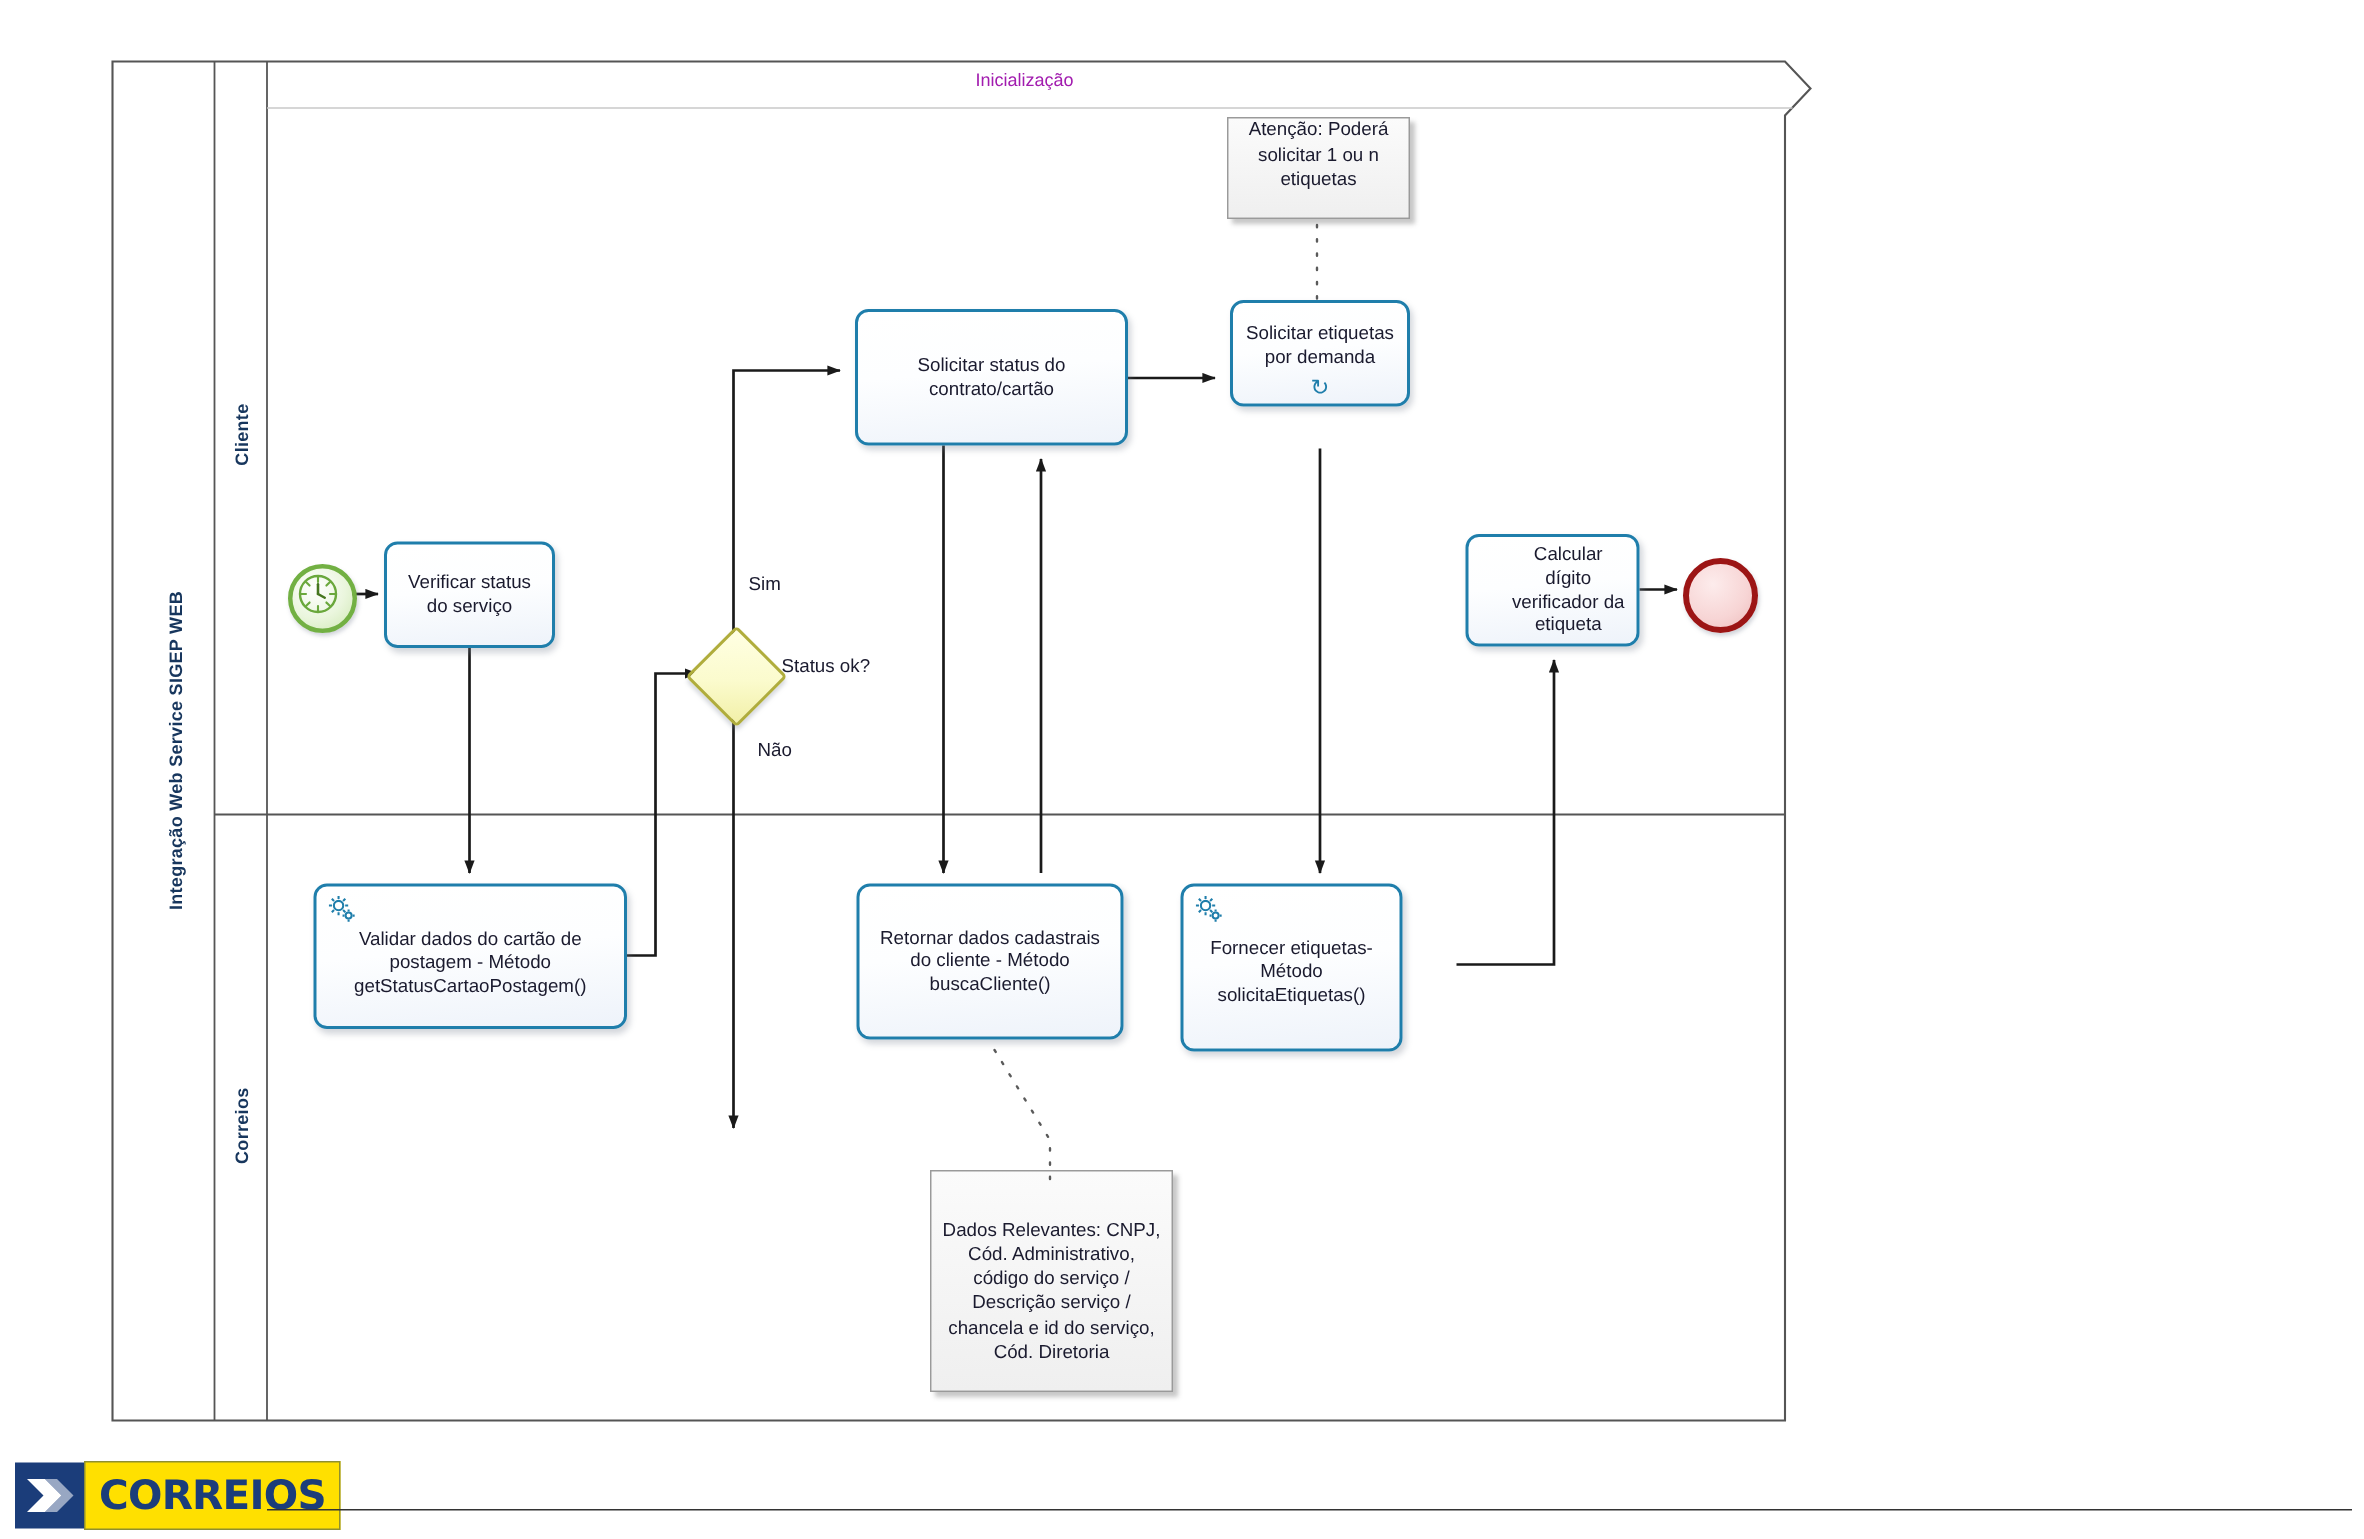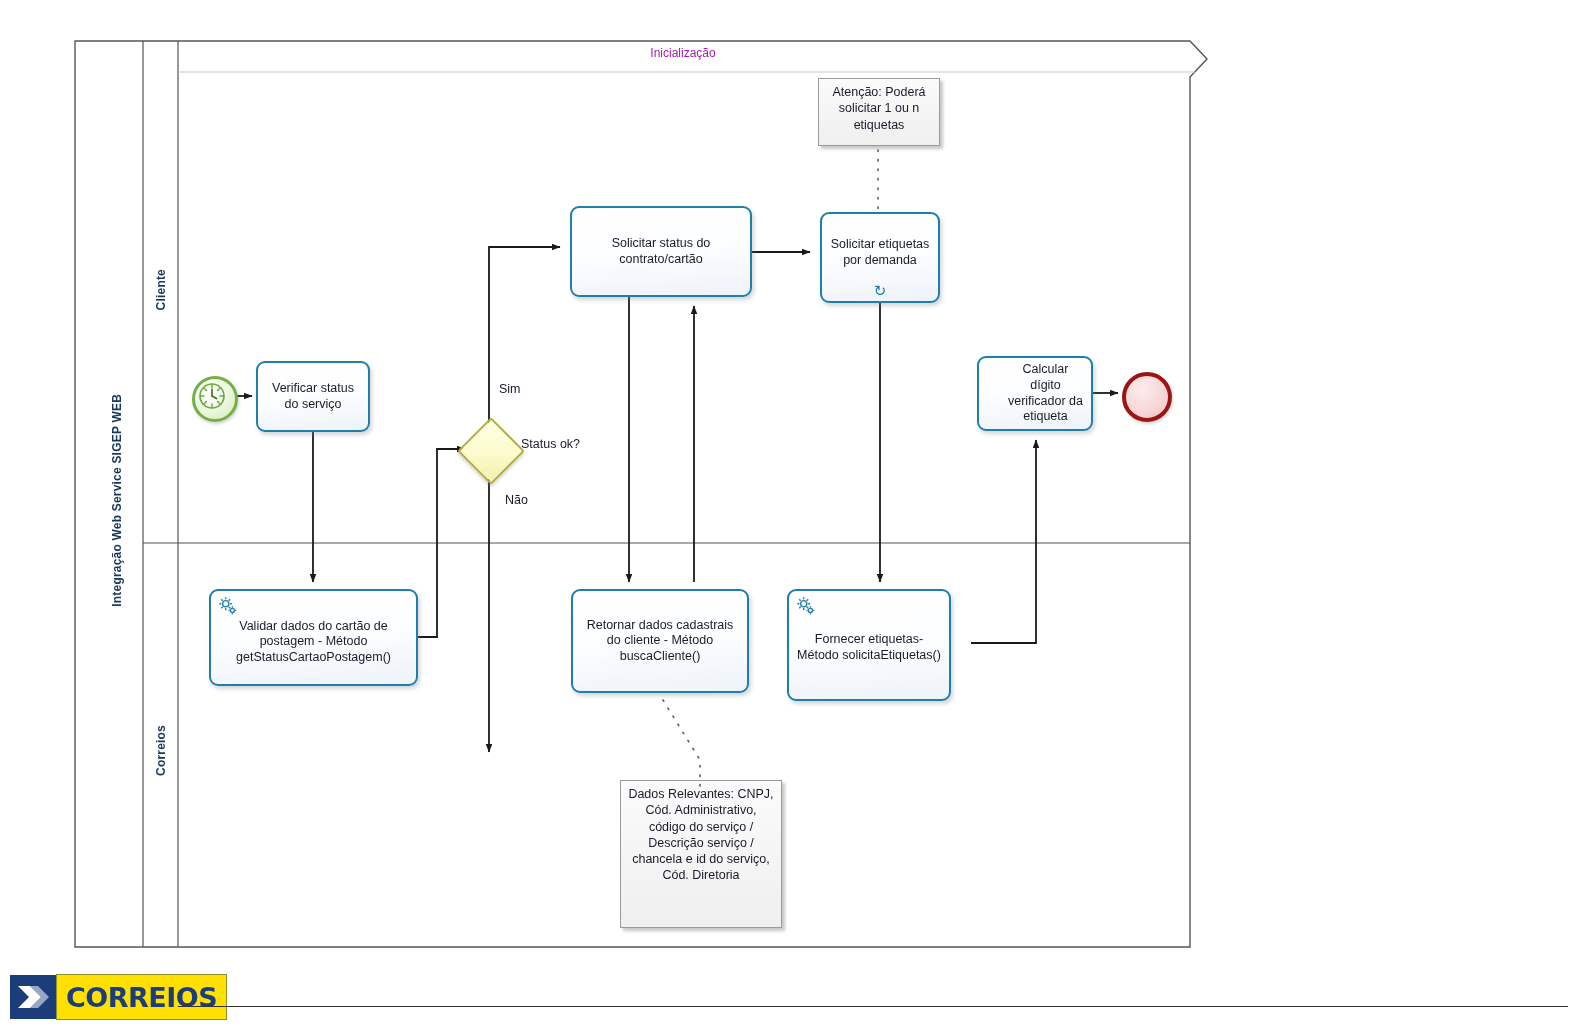--- a/index.html
+++ b/index.html
@@ -35,21 +35,21 @@
   .gateway{position:absolute;width:44px;height:44px;transform:rotate(45deg);
            border:2px solid #b0ad3c;border-radius:3px;
            background:linear-gradient(135deg,#ffffe3 0%,#fbfbcd 55%,#f2f0a8 100%);
            box-shadow:2px 2px 3px rgba(120,130,145,.3);}
 
   
   .note{position:absolute;box-sizing:border-box;border:1px solid #9a9a9a;
         background:linear-gradient(180deg,#fbfbfb 0%,#efefef 100%);
         box-shadow:3px 3px 3px rgba(130,130,130,.45);
         font-size:12.5px;color:#1a1a2e;text-align:center;line-height:1.3;
-        display:flex;align-items:flex-start;justify-content:center;padding:5px 7px;}
+        display:flex;align-items:flex-end;justify-content:center;padding:18px 7px;}
 
   
   .edge-label{position:absolute;font-size:12.5px;color:#1a1a2e;white-space:nowrap;}
 
   
   svg.layer{position:absolute;left:0;top:0;width:1576px;height:1026px;overflow:visible;}
   svg.layer.under{z-index:1;}
   .node{z-index:2;}
 
   
@@ -164,21 +164,21 @@
   <div class="gateway node" style="left:467px;top:427px;"></div>
 
   <div class="task node" style="left:256px;top:361px;width:114px;height:71px;">
     <span class="tlabel">Verificar status do serviço</span>
   </div>
 
   <div class="task node" style="left:570px;top:206px;width:182px;height:91px;">
     <span class="tlabel">Solicitar status do contrato/cartão</span>
   </div>
 
-  <div class="task node" style="left:820px;top:212px;width:120px;height:91px;">
+  <div class="task node" style="left:820px;top:200px;width:120px;height:71px;">
     <span class="tlabel" style="margin-bottom:9px;">Solicitar etiquetas por demanda</span>
     <span class="loop-mark">↻</span>
   </div>
 
   <div class="task node" style="left:977px;top:356px;width:116px;height:75px;padding-left:28px;">
     <span class="tlabel">Calcular dígito verificador da etiqueta</span>
   </div>
 
   <div class="task node" style="left:209px;top:589px;width:209px;height:97px;">
     <svg class="task-icon" viewBox="0 0 24 24">
@@ -189,21 +189,21 @@
         <path d="M16.8 12.4v1.4M16.8 19.8v1.4M12.4 16.8h1.4M19.8 16.8h1.4"></path>
       </g>
     </svg>
     <span class="tlabel" style="margin-top:9px;">Validar dados do cartão de postagem - Método getStatusCartaoPostagem()</span>
   </div>
 
   <div class="task node" style="left:571px;top:589px;width:178px;height:104px;">
     <span class="tlabel">Retornar dados cadastrais do cliente - Método buscaCliente()</span>
   </div>
 
-  <div class="task node" style="left:787px;top:589px;width:164px;height:112px;">
+  <div class="task node" style="left:787px;top:589px;width:148px;height:112px;">
     <svg class="task-icon" viewBox="0 0 24 24">
       <g fill="none" stroke="#1f7eab" stroke-width="1.5">
         <circle cx="9.5" cy="9.5" r="3.4"></circle>
         <path d="M9.5 2.5v2.2M9.5 14.3v2.2M2.5 9.5h2.2M14.3 9.5h2.2M4.6 4.6l1.6 1.6M12.8 12.8l1.6 1.6M14.4 4.6l-1.6 1.6M6.2 12.8l-1.6 1.6"></path>
         <circle cx="16.8" cy="16.8" r="2.2"></circle>
         <path d="M16.8 12.4v1.4M16.8 19.8v1.4M12.4 16.8h1.4M19.8 16.8h1.4"></path>
       </g>
     </svg>
     <span class="tlabel" style="margin-top:6px;">Fornecer etiquetas- Método solicitaEtiquetas()</span>
   </div>

